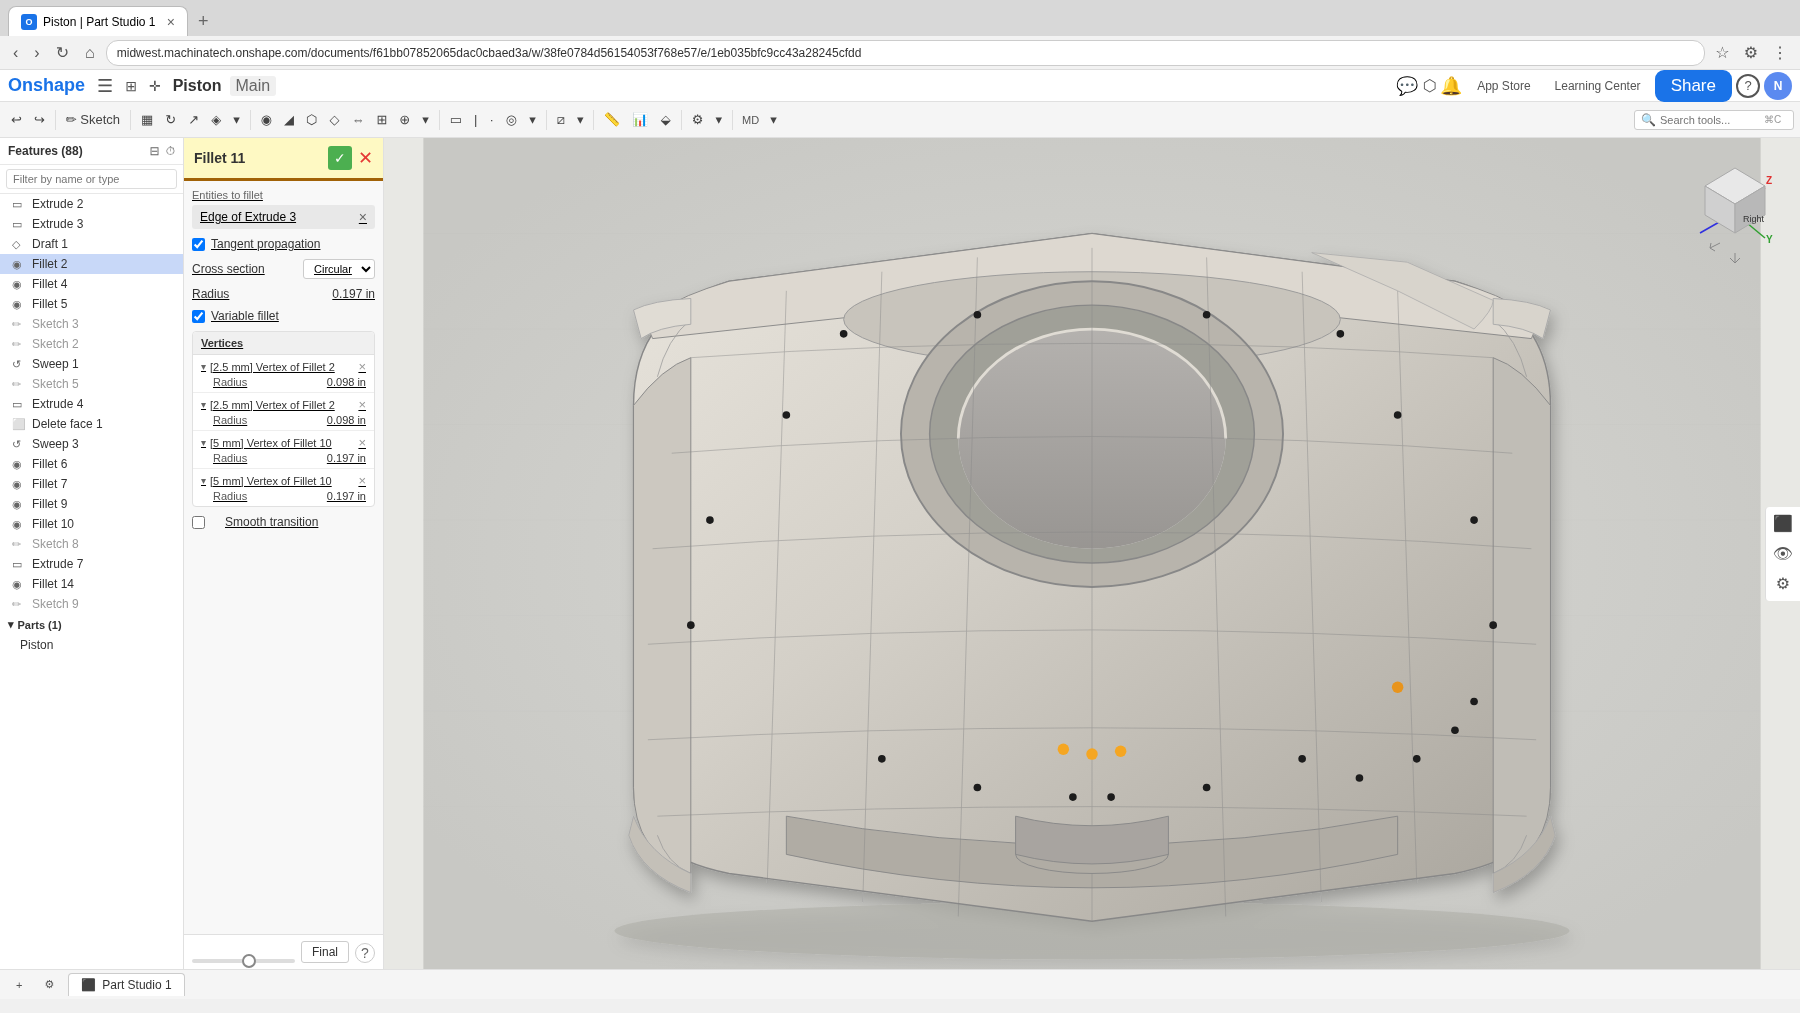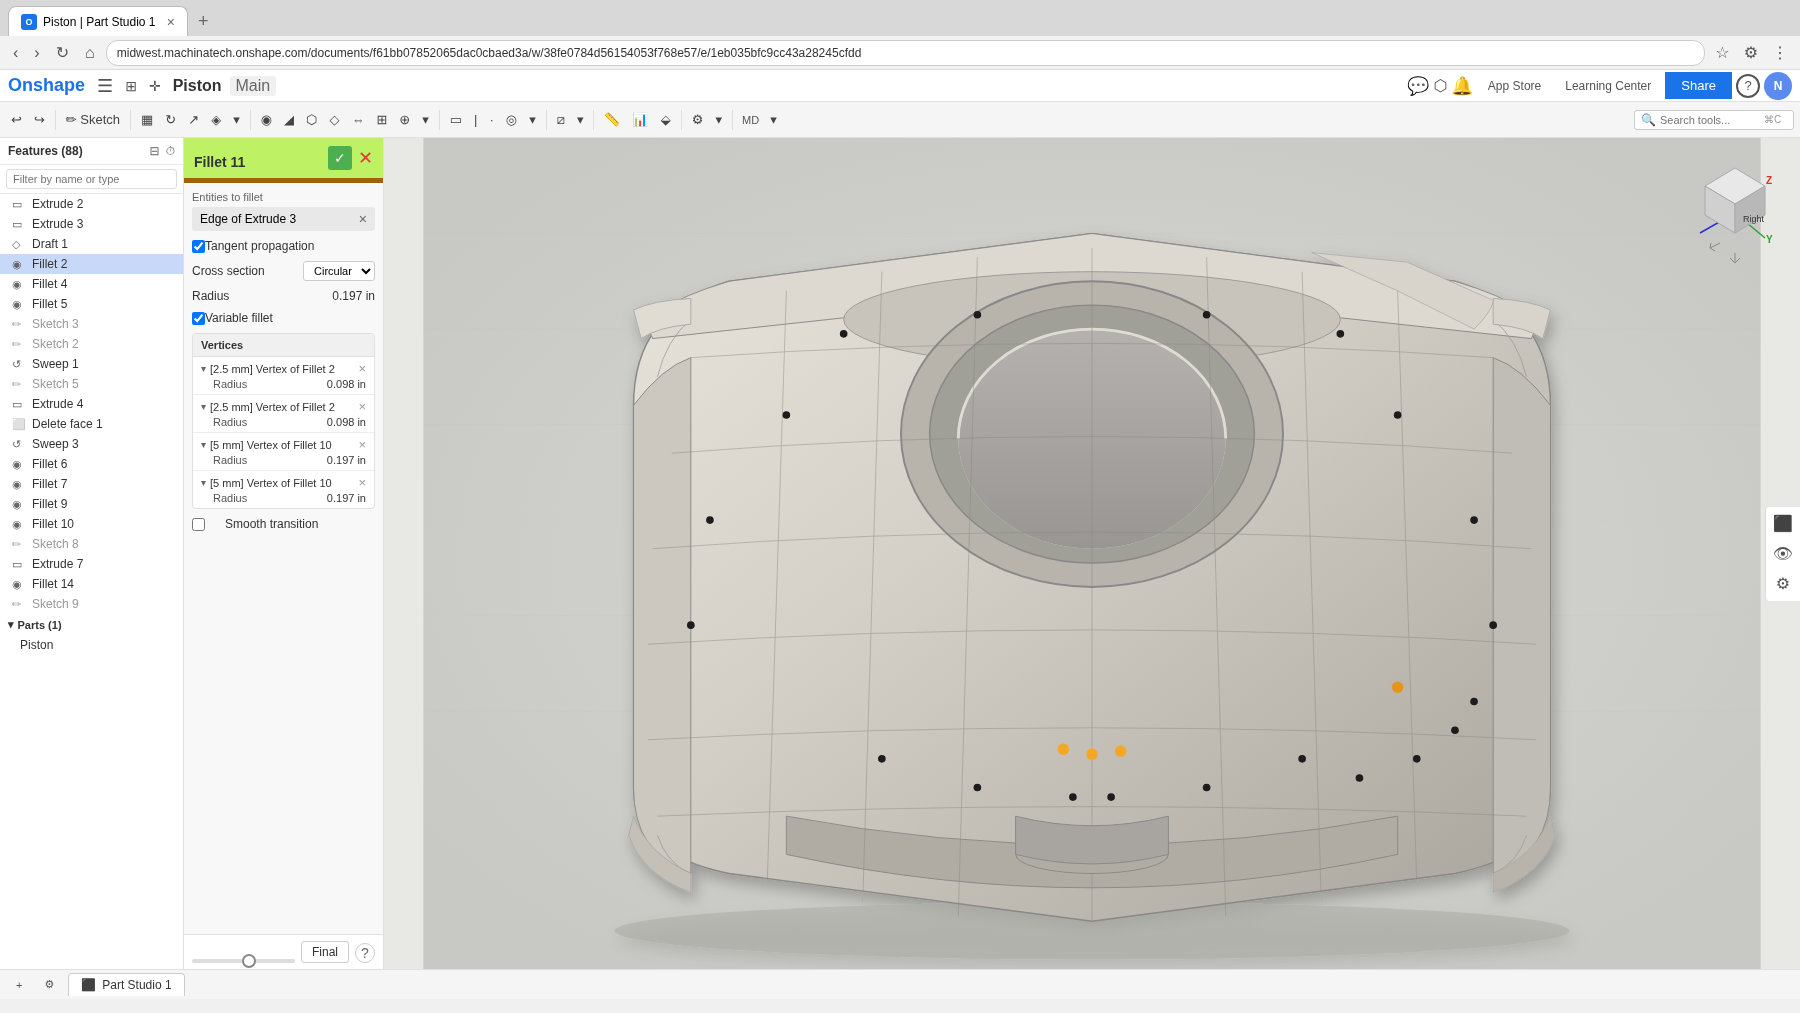--- a/index.html
+++ b/index.html
@@ -19,21 +19,21 @@
     .nav-icon { font-size: 16px; cursor: pointer; padding: 2px 4px; }
 
     
     .app-toolbar { height: 32px; background: white; display: flex; align-items: center; padding: 0 8px; border-bottom: 1px solid #e0e0e0; gap: 4px; }
     .onshape-logo { color: #1a73e8; font-weight: bold; font-size: 18px; margin-right: 4px; }
     .menu-icon { font-size: 18px; color: #555; cursor: pointer; padding: 4px; }
     .doc-title { font-size: 16px; font-weight: 600; color: #333; margin: 0 4px; }
     .doc-badge { font-size: 16px; color: #666; background: #f0f0f0; border-radius: 3px; padding: 1px 6px; }
     .toolbar-spacer { flex: 1; }
     .toolbar-btn { background: none; border: none; cursor: pointer; color: #555; font-size: 12px; padding: 4px 10px; border-radius: 4px; }
-    .share-btn { background: #1a73e8; color: white; border: none; border-radius: 0; padding: 6px 16px; font-size: 13px; font-weight: 500; cursor: pointer; }
+    .share-btn { background: #1a73e8; color: white; border: none; border-radius: 9px; padding: 6px 16px; font-size: 17px; font-weight: 500; cursor: pointer; }
     .help-icon { width: 24px; height: 24px; border-radius: 50%; border: 2px solid #555; display: flex; align-items: center; justify-content: center; font-size: 13px; color: #555; cursor: pointer; }
     .notif-icon { font-size: 18px; color: #555; cursor: pointer; }
     .user-avatar { width: 28px; height: 28px; border-radius: 50%; background: #5b8af0; color: white; display: flex; align-items: center; justify-content: center; font-size: 12px; font-weight: bold; cursor: pointer; }
 
     
     .feature-toolbar { height: 36px; background: #f5f5f5; display: flex; align-items: center; padding: 0 6px; border-bottom: 1px solid #e0e0e0; gap: 2px; overflow: hidden; }
     .feat-btn { background: none; border: none; cursor: pointer; padding: 3px 5px; border-radius: 3px; color: #444; font-size: 13px; display: flex; align-items: center; }
     .feat-separator { width: 1px; height: 20px; background: #ddd; margin: 0 3px; }
     .search-tools { margin-left: auto; display: flex; align-items: center; background: white; border: 1px solid #ccc; border-radius: 3px; padding: 2px 6px; gap: 4px; font-size: 12px; color: #666; min-width: 160px; }
 
@@ -50,30 +50,30 @@
     .features-list { flex: 1; overflow-y: auto; }
     .feature-item { display: flex; align-items: center; gap: 6px; padding: 3px 8px 3px 12px; cursor: pointer; font-size: 12px; color: #333; }
     .feature-item.selected { background: #c8d8f8; }
     .feature-icon { font-size: 11px; color: #666; width: 14px; }
     .feature-disabled { color: #999; }
     .section-header { padding: 4px 8px; font-size: 11px; font-weight: 600; color: #333; display: flex; align-items: center; gap: 4px; cursor: pointer; }
     .parts-item { padding: 3px 8px 3px 20px; font-size: 12px; color: #333; cursor: pointer; }
 
     
     .fillet-panel { width: 200px; background: #f8f8f8; border-right: 1px solid #e0e0e0; display: flex; flex-direction: column; overflow: hidden; }
-    .fillet-header { display: flex; align-items: flex-end; justify-content: space-between; padding: 8px 10px; background: #bef264; border-bottom: 5px solid #a16207; }
+    .fillet-header { display: flex; align-items: center; justify-content: space-between; padding: 8px 10px; background: #fef9c3; border-bottom: 3px solid #a16207; }
     .fillet-title { font-size: 14px; font-weight: 600; color: #333; }
     .fillet-actions { display: flex; gap: 6px; }
     .check-btn { background: #4caf50; border: none; border-radius: 3px; width: 24px; height: 24px; color: white; cursor: pointer; font-size: 14px; display: flex; align-items: center; justify-content: center; }
     .x-btn { background: none; border: none; cursor: pointer; color: #e53935; font-size: 18px; display: flex; align-items: center; justify-content: center; }
-    .fillet-content { flex: 1; overflow-y: auto; padding: 8px; }
+    .fillet-content { flex: 1; overflow-y: auto; padding: 8px; text-decoration: underline; }
     .section-label { font-size: 11px; color: #666; margin-bottom: 4px; font-weight: 500; }
     .entity-tag { display: flex; align-items: center; justify-content: space-between; background: #e8e8e8; border-radius: 3px; padding: 4px 8px; margin-bottom: 8px; font-size: 12px; }
     .entity-remove { color: #666; cursor: pointer; font-size: 14px; }
-    .checkbox-row { display: flex; align-items: center; margin-bottom: 8px; font-size: 12px; color: #333; }
+    .checkbox-row { display: flex; align-items: center; gap: 6px; margin-bottom: 8px; font-size: 12px; color: #333; }
     .checkbox-row input[type="checkbox"] { width: 13px; height: 13px; }
     .field-row { display: flex; align-items: center; justify-content: space-between; margin-bottom: 8px; font-size: 12px; }
     .field-label { color: #333; }
     .field-value { color: #333; font-weight: 500; }
     .select-row { display: flex; align-items: center; justify-content: space-between; margin-bottom: 8px; font-size: 12px; }
     .select-label { color: #333; }
     .select-control { border: 1px solid #ccc; border-radius: 3px; padding: 2px 6px; font-size: 11px; background: white; }
     .vertices-section { background: white; border: 1px solid #e0e0e0; border-radius: 4px; margin-bottom: 8px; }
     .vertices-header { padding: 5px 8px; font-size: 11px; font-weight: 600; color: #333; background: #f0f0f0; border-bottom: 1px solid #e0e0e0; border-radius: 4px 4px 0 0; }
     .vertex-item { padding: 4px 8px; border-bottom: 1px solid #eee; }

